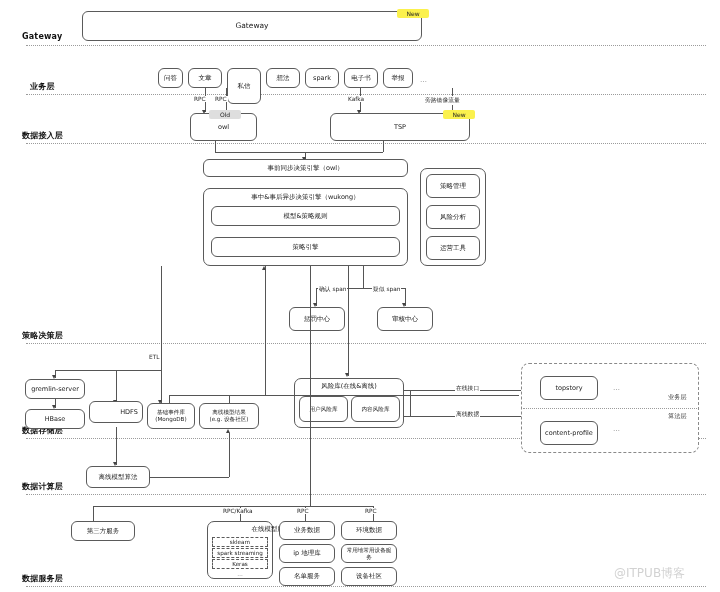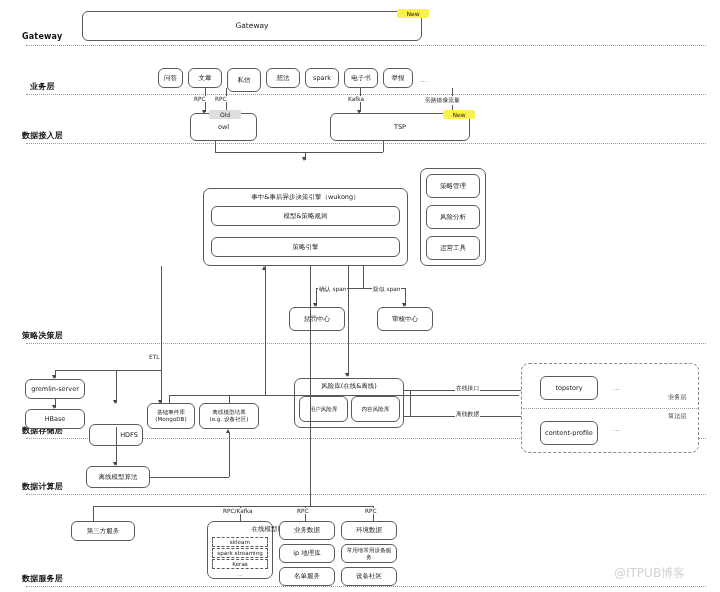--- a/index.html
+++ b/index.html
@@ -147,21 +147,21 @@
   <div class="layer-label" style="left:22px;top:330px;">策略决策层</div>
   <div class="layer-label" style="left:22px;top:425px;">数据存储层</div>
   <div class="layer-label" style="left:22px;top:481px;">数据计算层</div>
   <div class="layer-label" style="left:22px;top:573px;">数据服务层</div>
 
   <div class="box lg" style="left:82px;top:11px;width:340px;height:30px;">Gateway</div>
   <div class="badge new" style="left:397px;top:9px;width:32px;">New</div>
 
   <div class="box" style="left:158px;top:68px;width:25px;height:20px;">问答</div>
   <div class="box" style="left:188px;top:68px;width:34px;height:20px;">文章</div>
-  <div class="box" style="left:227px;top:68px;width:34px;height:24px;">私信</div>
+  <div class="box" style="left:227px;top:68px;width:34px;height:36px;">私信</div>
   <div class="box" style="left:266px;top:68px;width:34px;height:20px;">想法</div>
   <div class="box" style="left:305px;top:68px;width:34px;height:20px;">spark</div>
   <div class="box" style="left:344px;top:68px;width:34px;height:20px;">电子书</div>
   <div class="box" style="left:383px;top:68px;width:30px;height:20px;">举报</div>
   <div class="ellipsis" style="left:420px;top:76px;">…</div>
 
   <div class="ln lnv" style="left:205px;top:88px;height:24px;"></div>
   <div class="arrow down" style="left:202.4px;top:110px;"></div>
   <div class="edge-label" style="left:193px;top:96px;">RPC</div>
 
@@ -182,20 +182,21 @@
 
   <div class="box" style="left:330px;top:113px;width:140px;height:28px;">TSP</div>
   <div class="badge new" style="left:443px;top:110px;width:32px;">New</div>
 
   <div class="ln lnv" style="left:215px;top:141px;height:11px;"></div>
   <div class="ln lnv" style="left:383px;top:141px;height:11px;"></div>
   <div class="ln lnh" style="left:215px;top:152px;width:168px;"></div>
   <div class="ln lnv" style="left:305px;top:152px;height:8px;"></div>
   <div class="arrow down" style="left:302.4px;top:157px;"></div>
 
+  <div class="box" style="left:203px;top:159px;width:205px;height:18px;">事前同步决策引擎（owl）</div>
 
   <div class="group" style="left:203px;top:188px;width:205px;height:78px;"></div>
   <div class="grouptitle" style="left:203px;top:193px;width:205px;">事中&amp;事后异步决策引擎（wukong）</div>
   <div class="box" style="left:211px;top:237px;width:189px;height:20px;">策略引擎</div>
   <div class="box" style="left:211px;top:206px;width:189px;height:20px;">模型&amp;策略规则</div>
 
   <div class="group" style="left:420px;top:168px;width:66px;height:98px;"></div>
   <div class="box" style="left:426px;top:174px;width:54px;height:24px;">策略管理</div>
   <div class="box" style="left:426px;top:205px;width:54px;height:24px;">风险分析</div>
   <div class="box" style="left:426px;top:236px;width:54px;height:24px;">运营工具</div>
@@ -246,21 +247,21 @@
   <div class="arrow down" style="left:52.4px;top:375px;"></div>
   <div class="ln lnv" style="left:116px;top:370px;height:33px;"></div>
   <div class="arrow down" style="left:113.4px;top:400px;"></div>
   <div class="ln lnv" style="left:161px;top:370px;height:33px;"></div>
   <div class="arrow down" style="left:158.4px;top:400px;"></div>
 
   <div class="box" style="left:25px;top:379px;width:60px;height:20px;">gremlin-server</div>
   <div class="ln lnv" style="left:55px;top:399px;height:9px;"></div>
   <div class="arrow down" style="left:52.4px;top:405px;"></div>
   <div class="box" style="left:25px;top:409px;width:60px;height:20px;">HBase</div>
-  <div class="box" style="left:89px;top:424px;width:54px;height:22px;padding-left:28px;">HDFS</div>
+  <div class="box" style="left:89px;top:401px;width:54px;height:22px;padding-left:28px;">HDFS</div>
   <div class="box sm" style="left:147px;top:403px;width:48px;height:26px;">基础事件库
 (MongoDB)</div>
   <div class="box sm" style="left:199px;top:403px;width:60px;height:26px;">离线模型结果
 (e.g. 设备社区)</div>
 
   <div class="ln lnv" style="left:265px;top:266px;height:129px;"></div>
   <div class="ln lnh" style="left:169px;top:395px;width:350px;"></div>
   <div class="arrow up" style="left:262.4px;top:266px;"></div>
   <div class="ln lnv" style="left:169px;top:395px;height:8px;"></div>
   <div class="ln lnv" style="left:229px;top:395px;height:8px;"></div>

